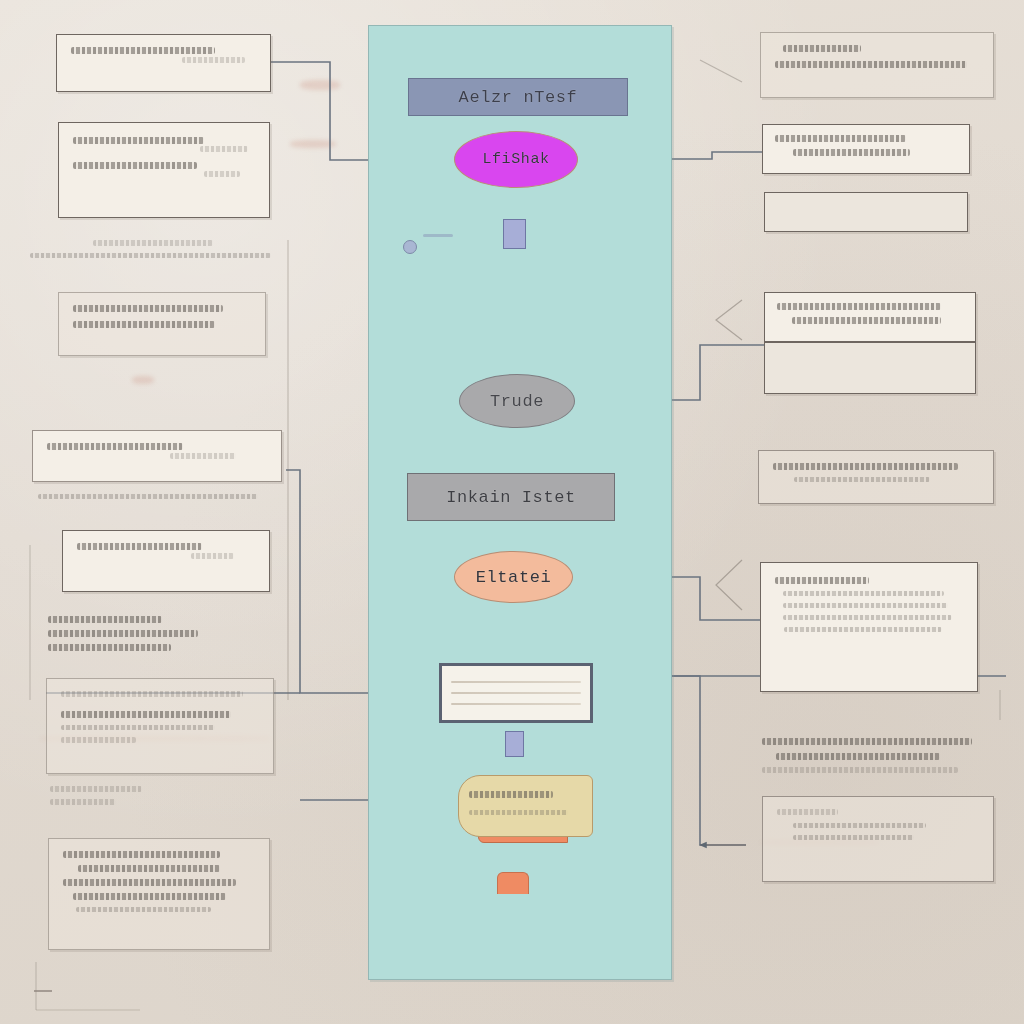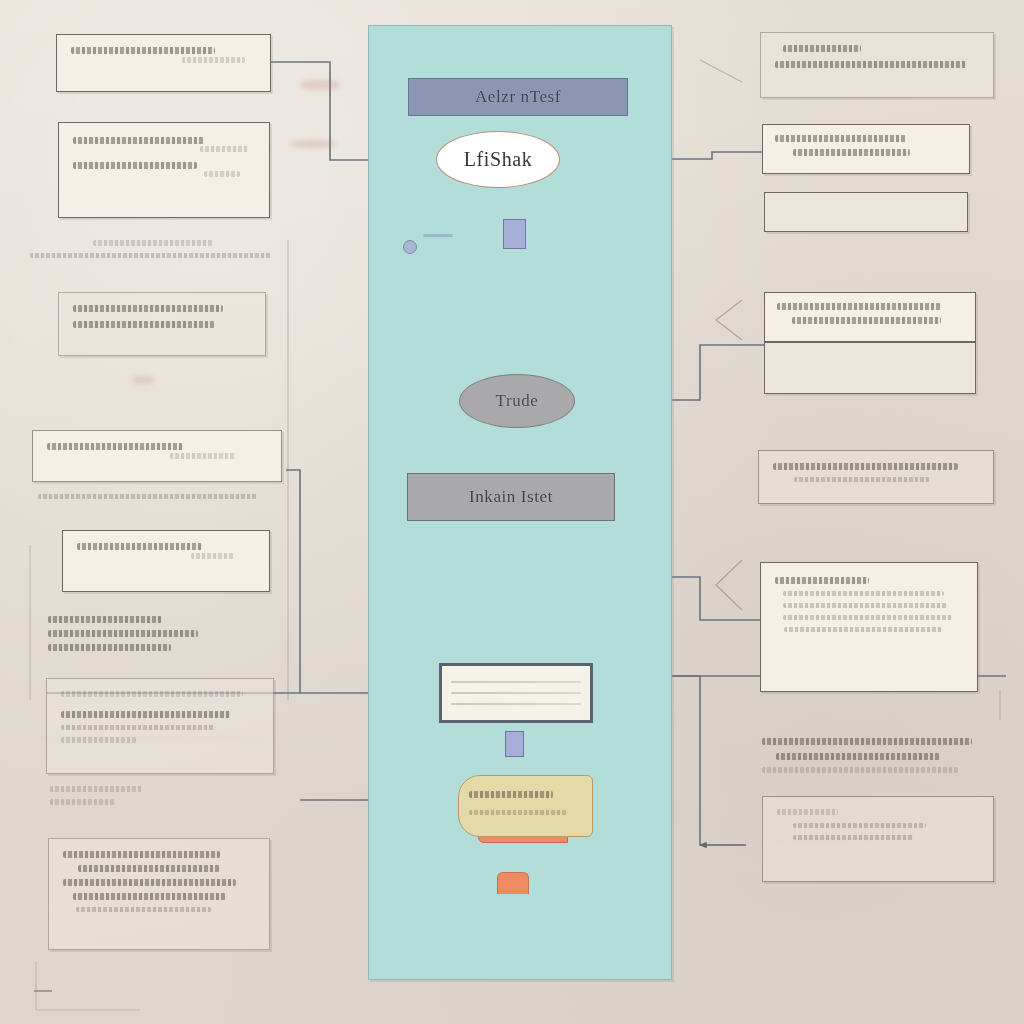--- a/index.html
+++ b/index.html
@@ -39,38 +39,39 @@
 
   
   .node {
     position: absolute;
     display: flex; align-items: center; justify-content: center;
     text-align: center;
     color: #34353c;
     letter-spacing: .6px;
     text-shadow: 0 0 1px rgba(255,255,255,.45);
     white-space: nowrap;
+    font-family: Liberation Mono, monospace;
   }
 
   .node-header {
     left: 408px; top: 78px; width: 220px; height: 38px;
     background: #8a96b4;
     border: 1.2px solid #697490;
     font-size: 17px;
     color: #3c3f4c;
   }
 
   .node-oval {
     border-radius: 50%;
   }
   .node-start {
-    left: 436px; top: 131px; width: 124px; height: 57px;
-    background: #ffffff;
+    left: 454px; top: 131px; width: 124px; height: 57px;
+    background: #d946ef;
     border: 1.3px solid #b98d74;
-    font-size: 20px;
+    font-size: 15px;
   }
 
   .node-small-sq {
     left: 503px; top: 219px; width: 23px; height: 30px;
     background: #a7aed7;
     border: 1.3px solid #6e77a3;
   }
 
   .node-proc {
     left: 441px; top: 265px; width: 152px; height: 49px;
@@ -304,20 +305,21 @@
 
   <div class="node node-oval node-start">LfiShak</div>
 
   <div class="node node-small-sq"></div>
 
 
   <div class="node node-oval node-decide">Trude</div>
 
   <div class="node node-gray-box">Inkain Istet</div>
 
+  <div class="node node-oval node-filter">Eltatei</div>
 
   <div class="node node-doc">
     <span class="doc-line"></span>
     <span class="doc-line"></span>
     <span class="doc-line"></span>
   </div>
 
   <div class="node node-small-sq2"></div>
 
   <div class="node-note-tab"></div>

